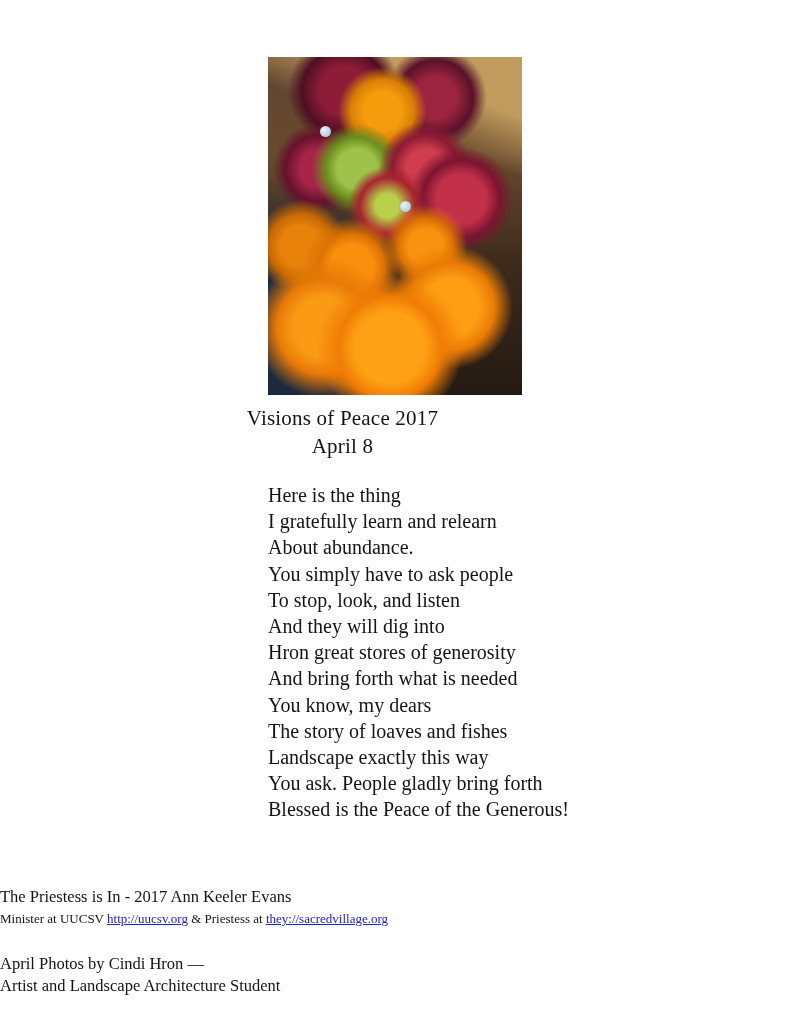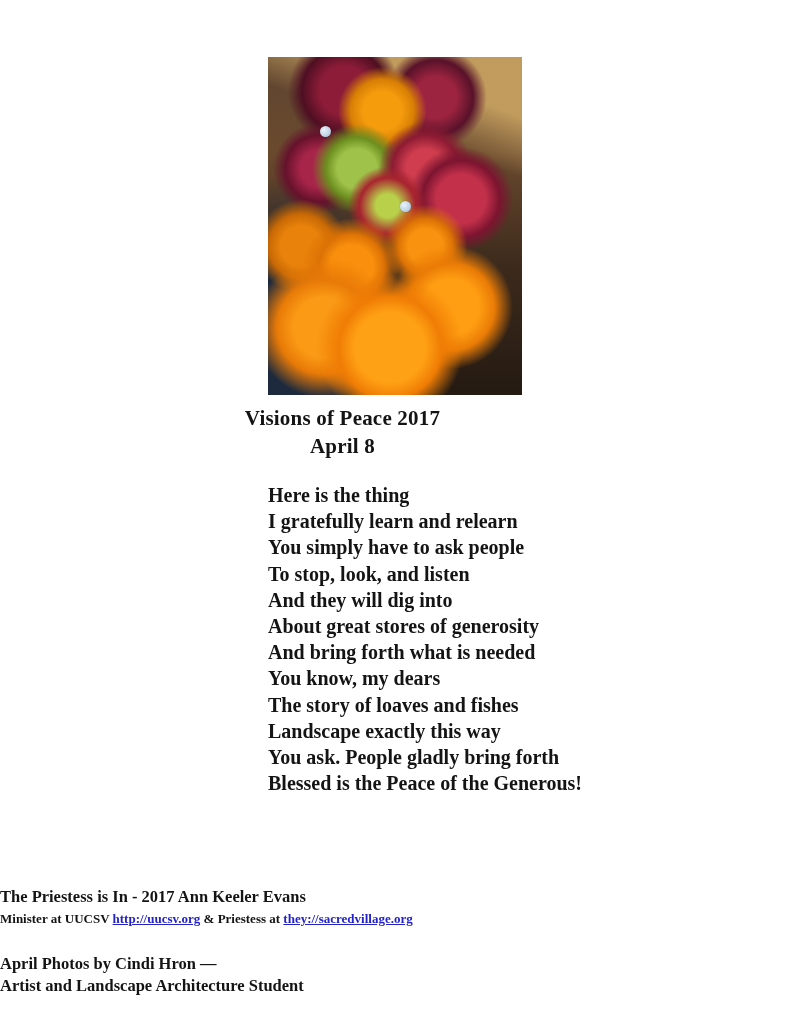--- a/index.html
+++ b/index.html
@@ -12,21 +12,20 @@
     background: #ffffff;
     font-family: "Liberation Serif", serif;
     color: #1a1a1a;
     overflow: hidden;
   }
   .page {
     position: relative;
     width: 685px;
     height: 1024px;
     box-sizing: border-box;
-    font-weight: bold;
   }
 
   
   .photo-wrap {
     position: absolute;
     left: 268px;
     top: 57px;
     width: 254px;
     height: 338px;
     overflow: hidden;
@@ -140,24 +139,25 @@
   </div>
 
   <div class="title-block">
     <div class="title-line">Visions of Peace 2017</div>
     <div class="title-line">April 8</div>
   </div>
 
   <div class="poem">
     <div class="poem-line">Here is the thing</div>
     <div class="poem-line">I gratefully learn and relearn</div>
+    <div class="poem-line">About abundance.</div>
     <div class="poem-line">You simply have to ask people</div>
     <div class="poem-line">To stop, look, and listen</div>
     <div class="poem-line">And they will dig into</div>
-    <div class="poem-line">About great stores of generosity</div>
+    <div class="poem-line">Hron great stores of generosity</div>
     <div class="poem-line">And bring forth what is needed</div>
     <div class="poem-line">You know, my dears</div>
     <div class="poem-line">The story of loaves and fishes</div>
     <div class="poem-line">Landscape exactly this way</div>
     <div class="poem-line">You ask. People gladly bring forth</div>
     <div class="poem-line">Blessed is the Peace of the Generous!</div>
   </div>
 
   <div class="footer">
     <div class="footer-credit">The Priestess is In - 2017 Ann Keeler Evans</div>

